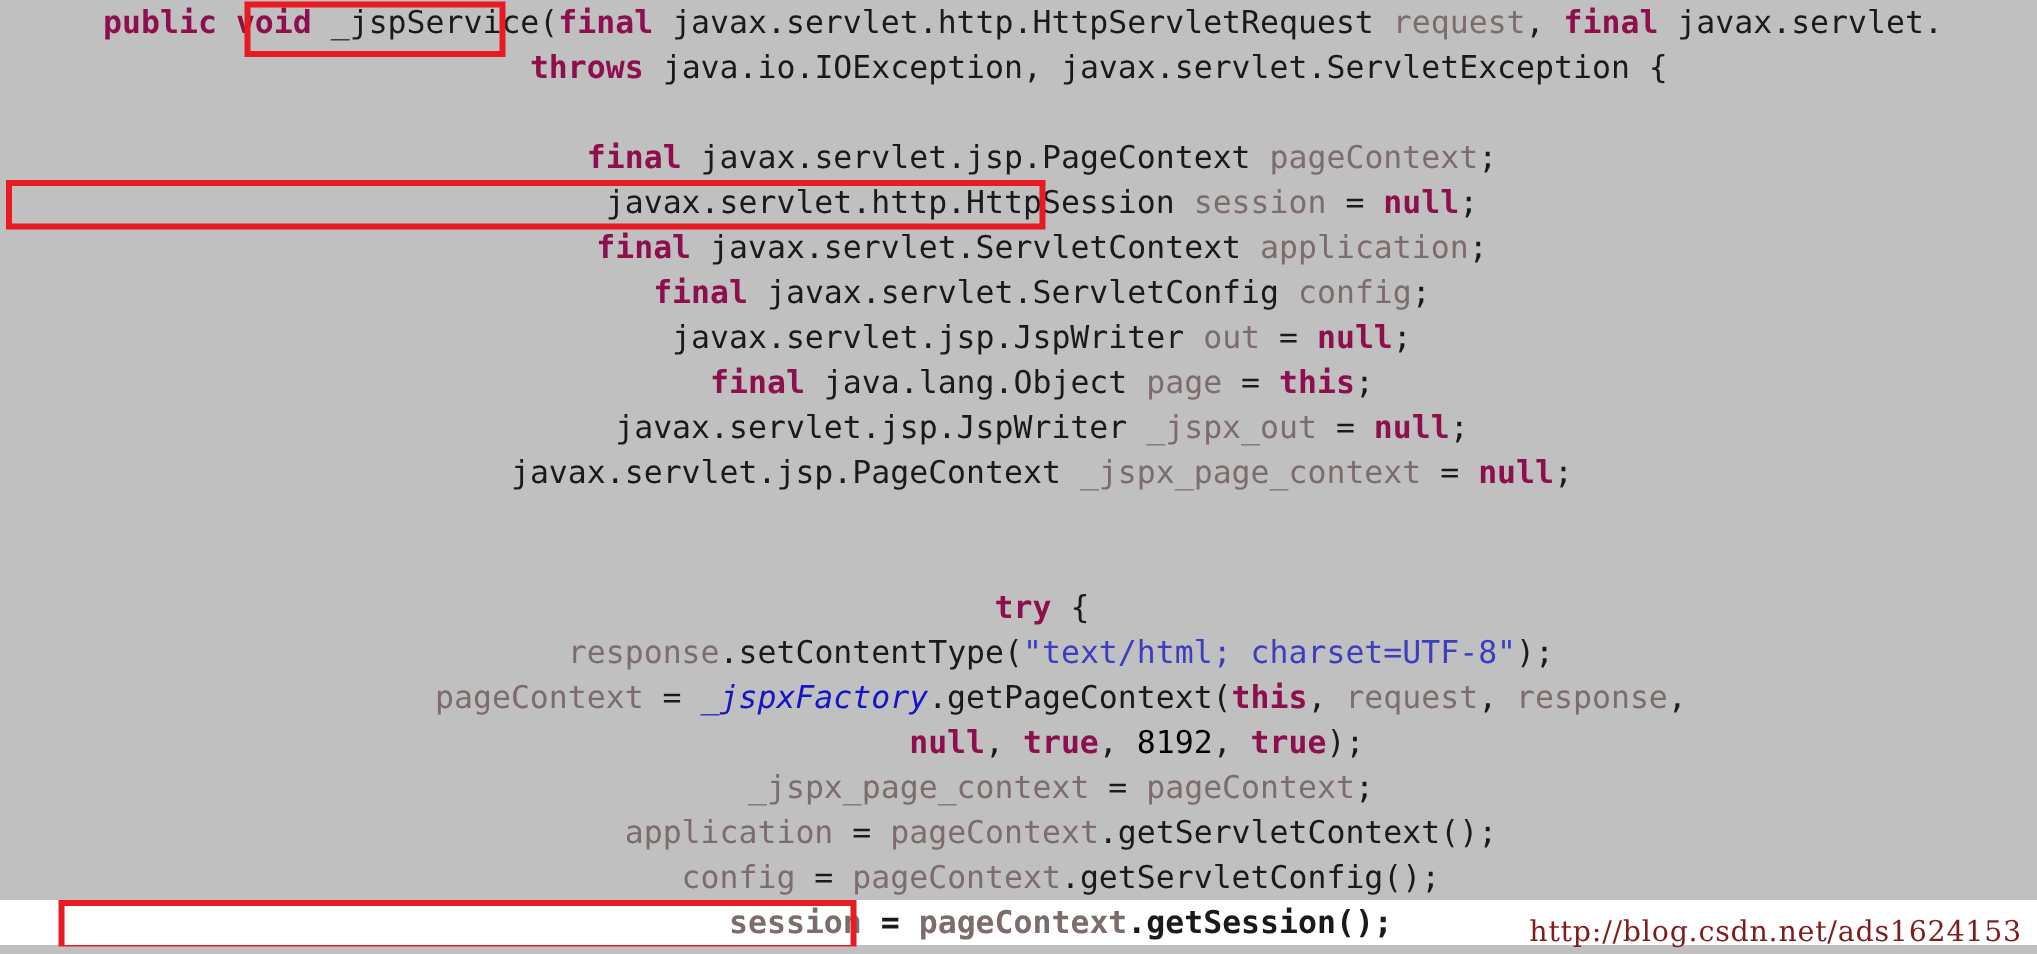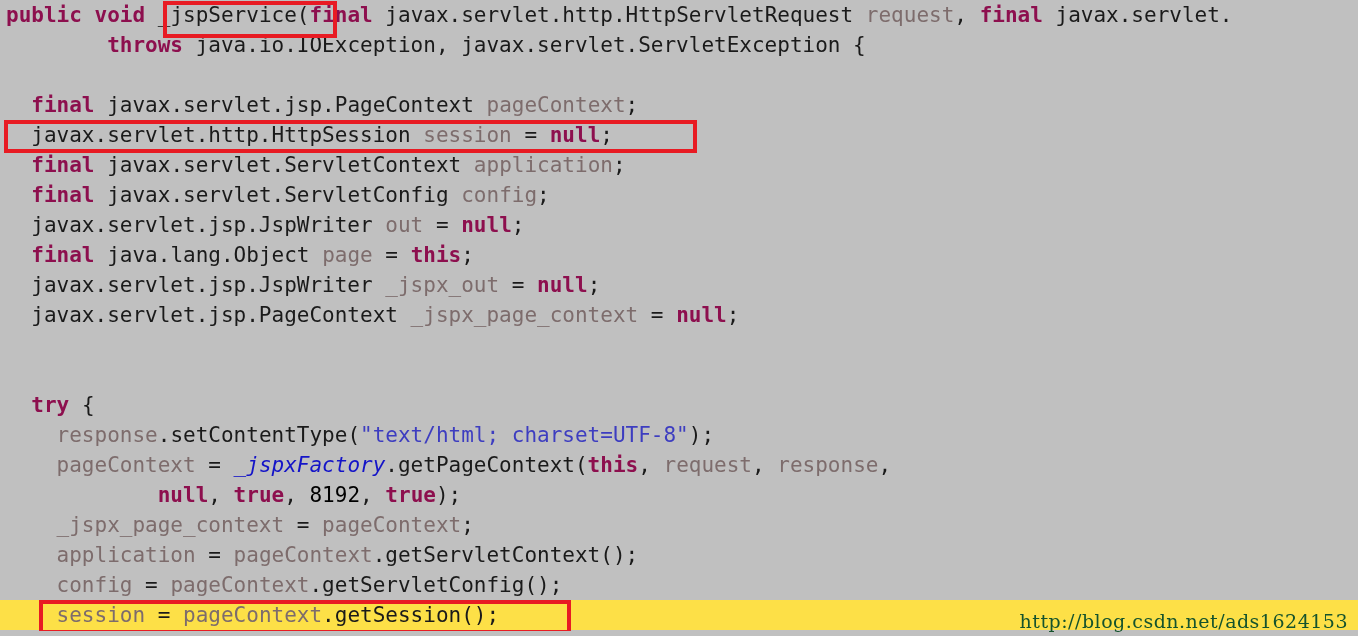--- a/index.html
+++ b/index.html
@@ -31,23 +31,25 @@
     font-size: 21px;
     line-height: 30px;
     white-space: pre;
   }
   .line {
     position: relative;
     height: 30px;
     padding-left: 6px;
     white-space: pre;
     overflow: visible;
+    text-align: center;
   }
   .line.highlight {
-    background: #fde047;
+    background: #ffffff;
+    font-weight: bold;
   }
 
   
   .kw      { color: #8d0f4e; font-weight: bold; }          
   .type    { color: #1a1a1a; }                             
   .var     { color: #7d6c6c; }                             
   .field   { color: #1414c8; font-weight: normal; font-style: italic; } 
   .str     { color: #3d3dc0; }                             
   .num     { color: #000000; }                             
   .punc    { color: #1a1a1a; }
@@ -62,21 +64,21 @@
   }
 
   
   .watermark {
     position: absolute;
     right: 10px;
     bottom: 4px;
     font-family: "DejaVu Serif", "Liberation Serif", serif;
     font-size: 19px;
     letter-spacing: 0.5px;
-    color: #14532d;
+    color: #7f1d1d;
     white-space: nowrap;
     margin-top: 20px;
   }
 
   
   .bottom-strip {
     position: absolute;
     left: 0;
     bottom: 0;
     width: 1358px;

